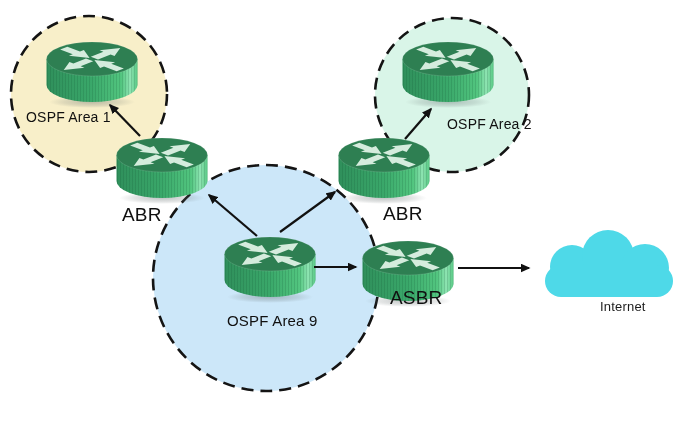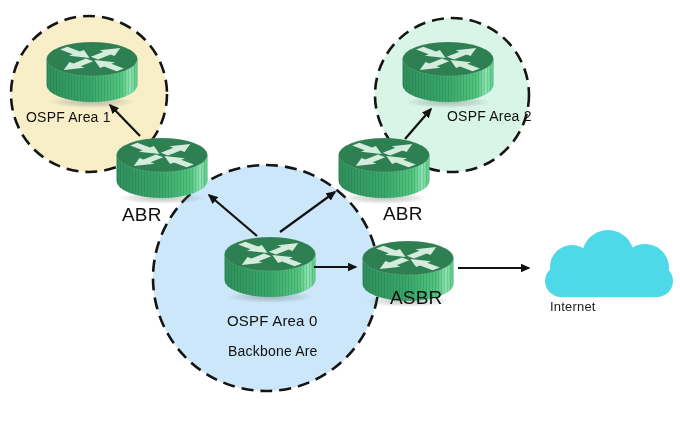--- a/index.html
+++ b/index.html
@@ -109,21 +109,20 @@
       <line x1="140" y1="136" x2="110" y2="105" marker-end="url(#ah)"></line>
       <line x1="405" y1="139" x2="431" y2="109" marker-end="url(#ah)"></line>
       <line x1="257" y1="236" x2="209" y2="195" marker-end="url(#ah)"></line>
       <line x1="280" y1="232" x2="335" y2="192" marker-end="url(#ah)"></line>
       <line x1="314" y1="267" x2="356" y2="267" marker-end="url(#ah)"></line>
       <line x1="458" y1="268" x2="529" y2="268" marker-end="url(#ah)"></line>
     </g>
   </svg>
 
   <div class="label lbl-area" style="left:26px;top:109px">OSPF Area 1</div>
-  <div class="label lbl-area" style="left:447px;top:108px">OSPF Area 2</div>
-  <div class="label lbl-area0" style="left:227px;top:312px">OSPF Area 0</div>
-  <div class="label lbl-sub" style="left:228px;top:343px">Backbone Are</div>
+  <div class="label lbl-area" style="left:447px;top:116px">OSPF Area 2</div>
+  <div class="label lbl-area0" style="left:227px;top:312px">OSPF Area 9</div>
   <div class="label lbl-node" style="left:122px;top:204px">ABR</div>
   <div class="label lbl-node" style="left:383px;top:203px">ABR</div>
   <div class="label lbl-node" style="left:390px;top:287px">ASBR</div>
-  <div class="label lbl-cloud" style="left:550px;top:299px">Internet</div>
+  <div class="label lbl-cloud" style="left:600px;top:299px">Internet</div>
 
 </div>
 
 </body></html>

